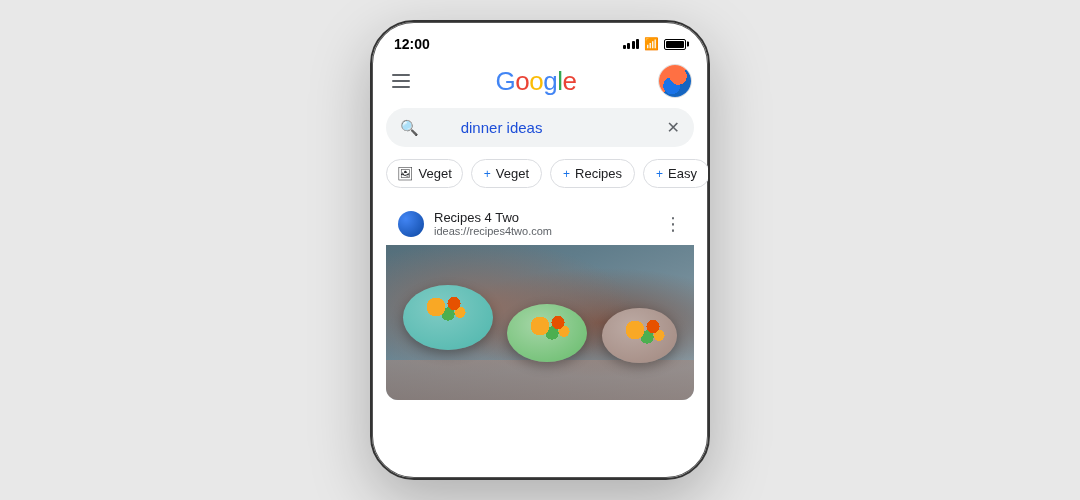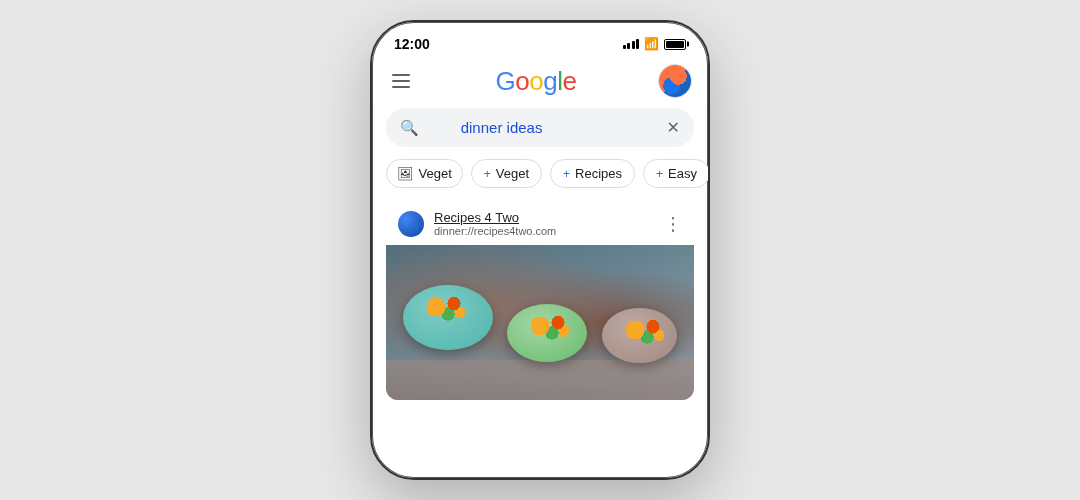--- a/index.html
+++ b/index.html
@@ -250,21 +250,20 @@
 
     .site-details {
       display: flex;
       flex-direction: column;
     }
 
     .site-name {
       font-size: 13px;
       color: #202124;
       font-weight: 500;
-      text-decoration: underline;
     }
 
     .site-url {
       font-size: 11px;
       color: #5f6368;
     }
 
     .more-icon {
       color: #5f6368;
       font-size: 18px;
@@ -411,21 +410,21 @@
         </div>
 
       </div>
 
       <div class="result-card">
         <div class="result-header">
           <div class="site-info">
             <div class="site-favicon"></div>
             <div class="site-details">
               <span class="site-name">Recipes 4 Two</span>
-              <span class="site-url">dinner://recipes4two.com</span>
+              <span class="site-url">ideas://recipes4two.com</span>
             </div>
           </div>
           <span class="more-icon">⋮</span>
         </div>
 
         <div class="food-image">
           <div class="food-image-bg"></div>
           <div class="table-surface"></div>
           <div class="bowl-container">
             <div class="bowl bowl-1">

